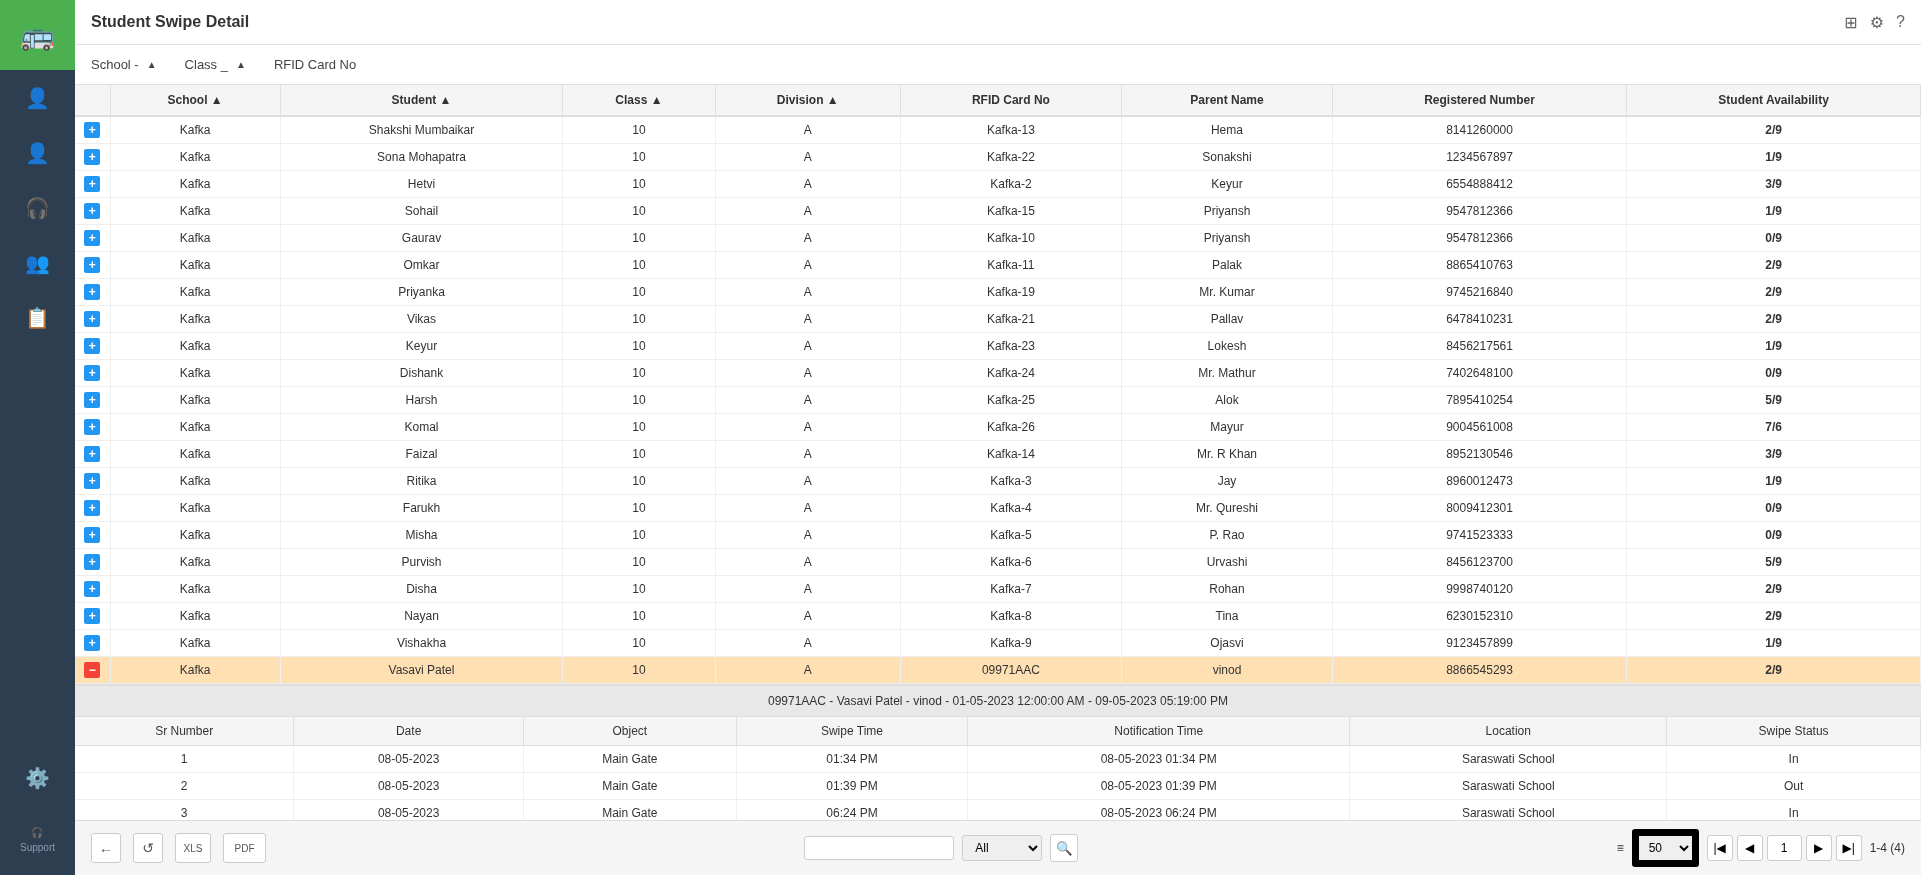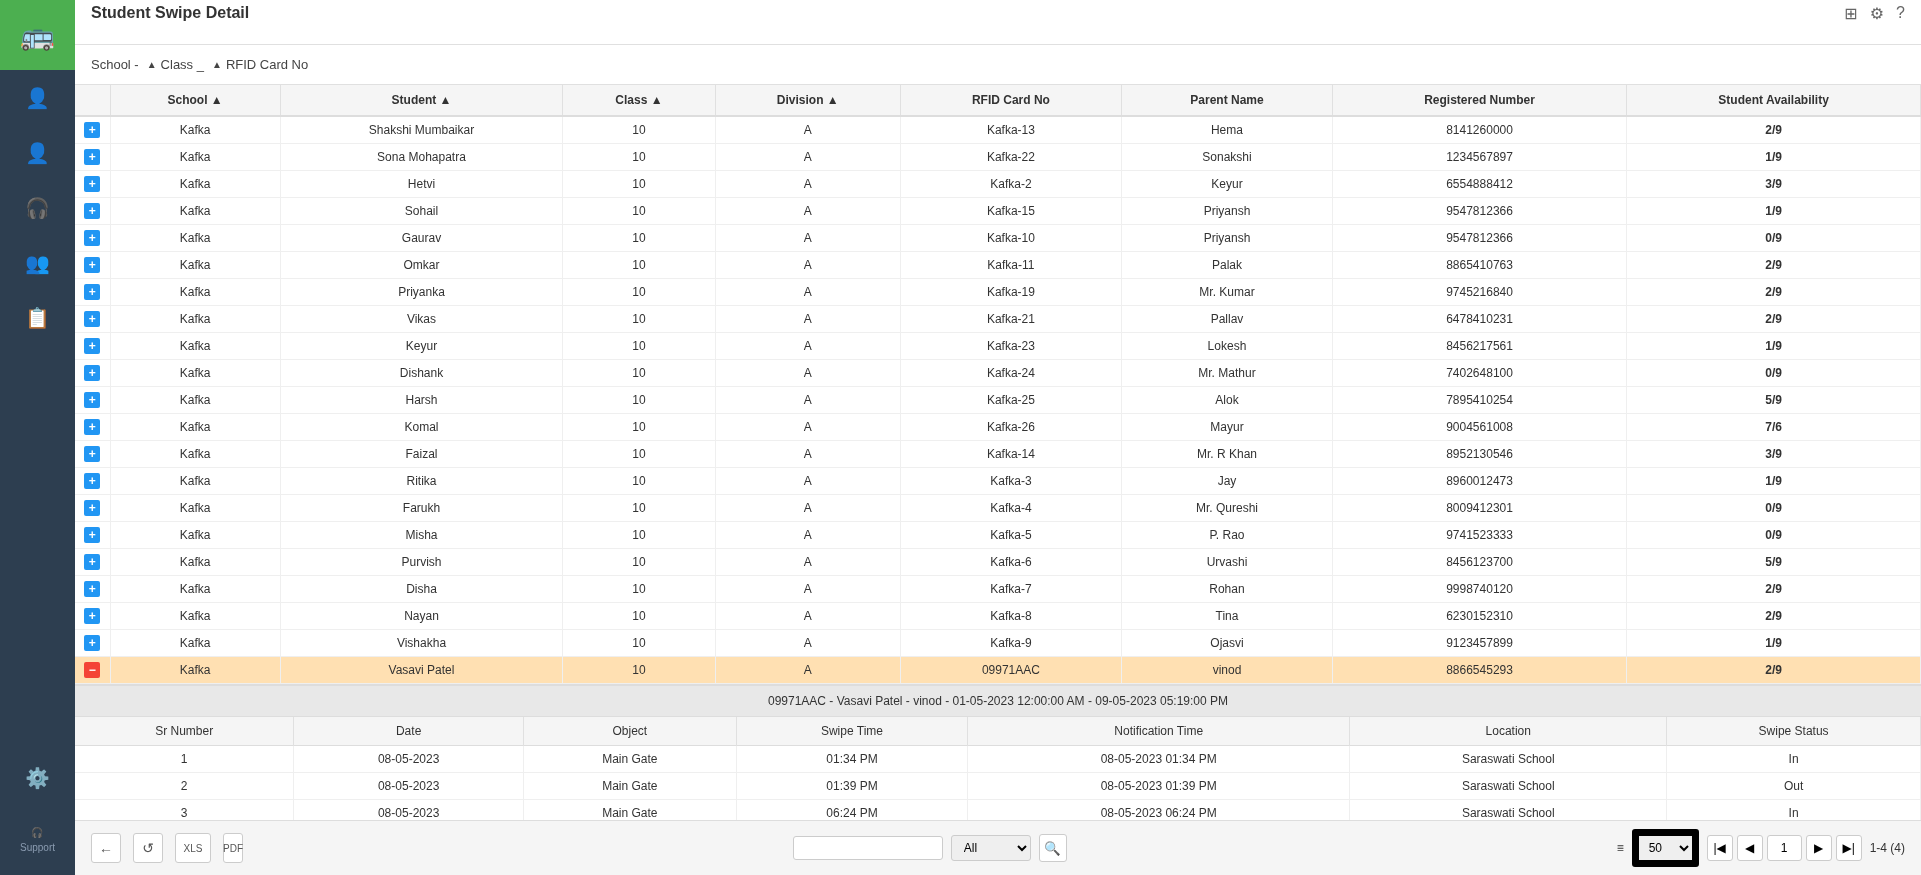--- a/index.html
+++ b/index.html
@@ -57,21 +57,21 @@
       background: #fff;
       overflow: hidden;
     }
 
     
     .top-header {
       background: #fff;
       border-bottom: 1px solid #e0e0e0;
       padding: 4px 16px;
       display: flex;
-      align-items: flex-start;
+      align-items: center;
       justify-content: space-between;
       min-height: 45px;
     }
     .top-header-title {
       font-size: 16px;
       font-weight: bold;
       color: #333;
     }
     .top-header-icons {
       display: flex;
@@ -81,21 +81,21 @@
     }
     .top-header-icons span { cursor: pointer; }
 
     
     .filter-row {
       background: #fff;
       border-bottom: 1px solid #e0e0e0;
       padding: 6px 16px;
       display: flex;
       align-items: center;
-      gap: 4px;
+      gap: 28px;
       min-height: 40px;
     }
     .filter-item {
       display: flex;
       align-items: center;
       gap: 8px;
       font-size: 13px;
       color: #444;
       font-weight: 500;
     }
@@ -697,21 +697,21 @@
           </tbody>
       </table>
     </div>
   </div>
 
   <div class="bottom-toolbar">
     <div class="bottom-left">
       <button class="toolbar-btn" title="Back">←</button>
       <button class="toolbar-btn" title="Refresh">↺</button>
       <button class="toolbar-btn" title="Export XLS" style="font-size:10px;width:36px;">XLS</button>
-      <button class="toolbar-btn" title="Export PDF" style="font-size:10px;width:20px;">PDF</button>
+      <button class="toolbar-btn" title="Export PDF" style="font-size:10px;width:43px;">PDF</button>
     </div>
     <div class="bottom-center">
       <input class="search-input" type="text" placeholder="" style="">
       <select class="status-select">
         <option>All</option>
       </select>
       <button class="search-icon-btn" title="Search">🔍</button>
     </div>
     <div class="bottom-right">
       <span>≡</span>

